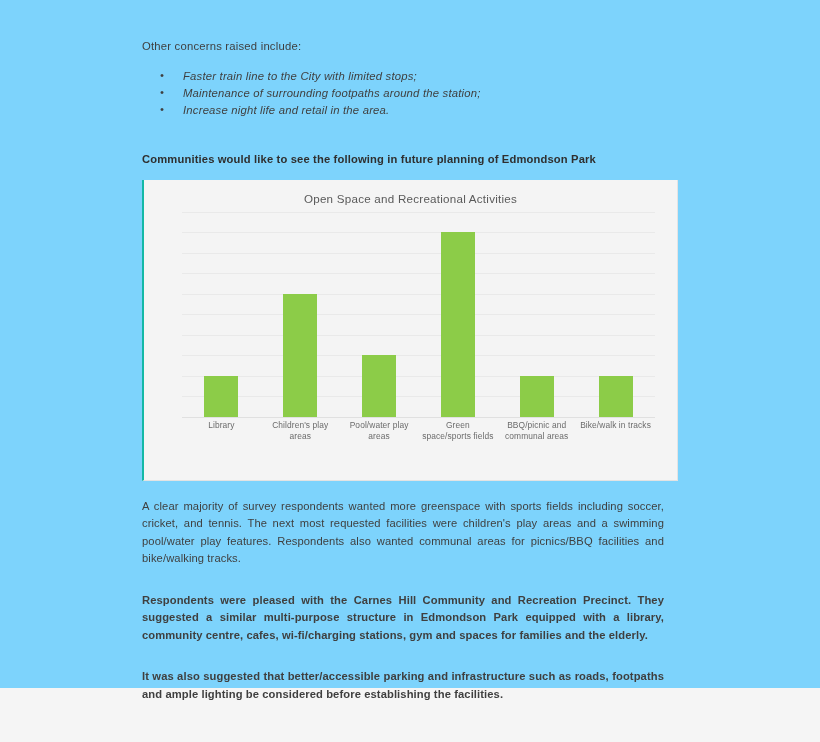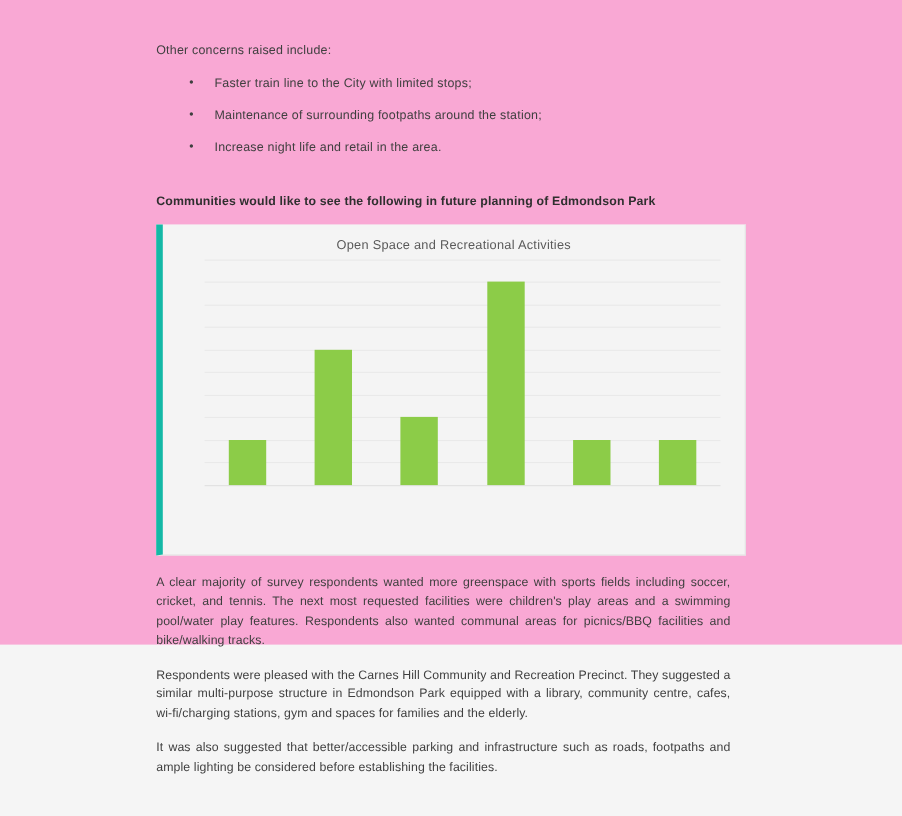--- a/index.html
+++ b/index.html
@@ -10,22 +10,22 @@
   body {
     width: 820px;
     height: 742px;
     font-family: "Liberation Sans", sans-serif;
     color: #3c3c3c;
     overflow: hidden;
   }
   .page {
     position: relative;
     width: 820px;
-    height: 586px;
-    background: #f9a8d4;
+    height: 688px;
+    background: #7dd3fc;
     box-sizing: border-box;
     padding: 38px 140px 0 142px;
   }
 
   
   .intro-line {
     font-size: 11.3px;
     line-height: 16px;
     letter-spacing: .2px;
     color: #3f3f3f;
@@ -36,21 +36,22 @@
     margin: 0 0 0 0;
     padding: 0;
   }
   .bullets li {
     position: relative;
     font-size: 11.3px;
     line-height: 17.2px;
     letter-spacing: .2px;
     color: #3f3f3f;
     padding-left: 41px;
-    margin: 12px;
+    margin: 0;
+    font-style: italic;
   }
   .bullets li::before {
     content: "\2022";
     position: absolute;
     left: 18px;
     top: -1px;
     font-size: 11px;
     color: #3f3f3f;
   }
 
@@ -62,21 +63,21 @@
     margin: 33px 0 0 0;
   }
 
   
   .chart-card {
     position: relative;
     margin-top: 15px;
     width: 536px;
     height: 301px;
     background: #f4f4f4;
-    border-left: 6px solid #14b8a6;
+    border-left: 2px solid #14b8a6;
     border-right: 1px solid #e3e3e3;
     border-bottom: 1px solid #e3e3e3;
     box-sizing: border-box;
   }
   .chart-title {
     text-align: center;
     font-size: 11.6px;
     color: #595959;
     letter-spacing: .25px;
     padding-top: 12px;
@@ -164,21 +165,21 @@
   
   .body-para {
     font-size: 11.2px;
     line-height: 17.5px;
     letter-spacing: .1px;
     color: #3f3f3f;
     text-align: justify;
     margin: 0;
     width: 522px;
   }
-  .body-para + .body-para { margin-top: 14px; }
+  .body-para + .body-para { margin-top: 24px; font-weight: bold; }
   #paras { margin-top: 17px; }
 </style>
 </head>
 <body>
 
 <div class="page">
 
   <p class="intro-line">Other concerns raised include:</p>
 
   <ul class="bullets">
@@ -219,20 +220,28 @@
               <div class="bar" title="Green space/sports fields: 18" style="height: 184.5px; background: rgb(140, 204, 72);"></div>
             </div>
             <div class="bar-slot">
               <div class="bar" title="BBQ/picnic and communal areas: 4" style="height: 41px; background: rgb(140, 204, 72);"></div>
             </div>
             <div class="bar-slot">
               <div class="bar" title="Bike/walk in tracks: 4" style="height: 41px; background: rgb(140, 204, 72);"></div>
             </div>
           </div>
       </div>
+      <div class="xlabels" id="xlabels">
+          <div class="xlabel">Library</div>
+          <div class="xlabel">Children's play areas</div>
+          <div class="xlabel">Pool/water play areas</div>
+          <div class="xlabel">Green space/sports fields</div>
+          <div class="xlabel">BBQ/picnic and communal areas</div>
+          <div class="xlabel">Bike/walk in tracks</div>
+        </div>
     </div>
   </div>
 
   <div id="paras">
       <p class="body-para">A clear majority of survey respondents wanted more greenspace with sports fields including soccer, cricket, and tennis. The next most requested facilities were children's play areas and a swimming pool/water play features. Respondents also wanted communal areas for picnics/BBQ facilities and bike/walking tracks.</p>
       <p class="body-para">Respondents were pleased with the Carnes Hill Community and Recreation Precinct. They suggested a similar multi-purpose structure in Edmondson Park equipped with a library, community centre, cafes, wi-fi/charging stations, gym and spaces for families and the elderly.</p>
       <p class="body-para">It was also suggested that better/accessible parking and infrastructure such as roads, footpaths and ample lighting be considered before establishing the facilities.</p>
     </div>
 
 </div>

